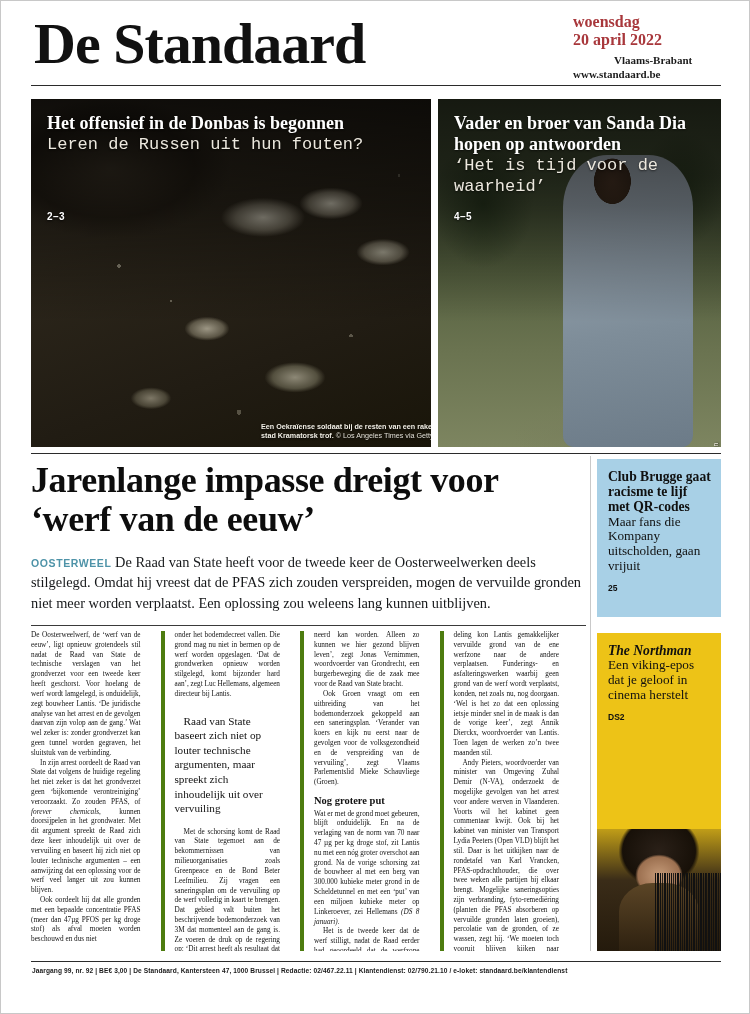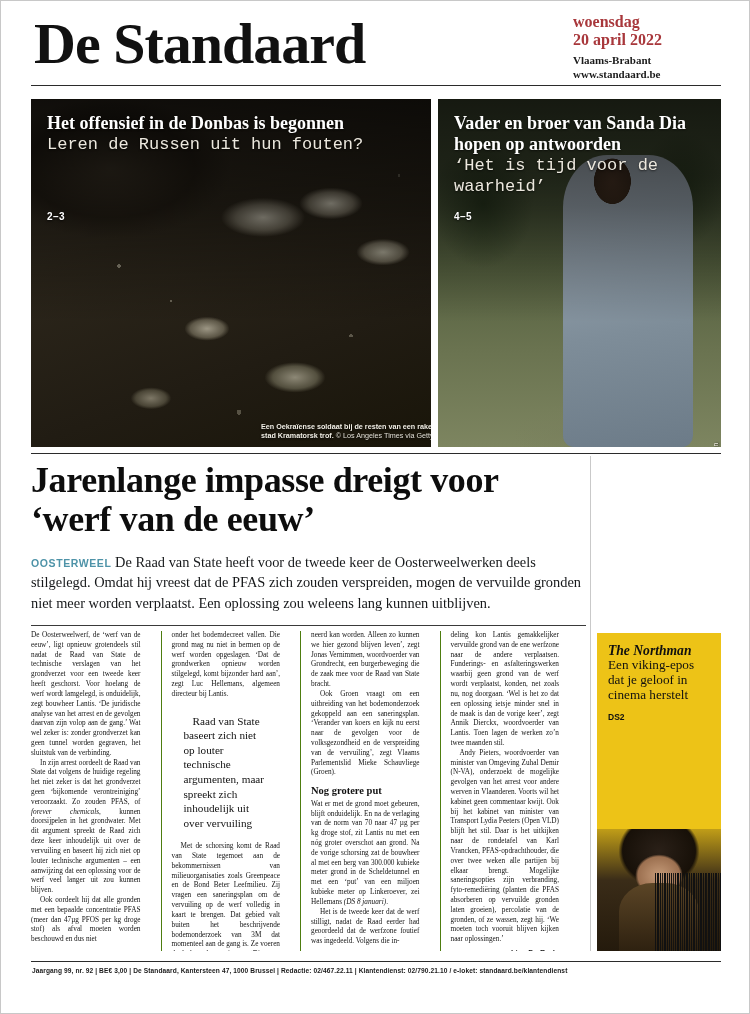--- a/index.html
+++ b/index.html
@@ -35,21 +35,21 @@
   }
   .date-day, .date-full {
     color: #a8373b;
     font-size: 16px; font-weight: bold; line-height: 1.15;
     font-family: "Liberation Serif", serif;
   }
   .edition, .website {
     color: #1b1b1b; font-size: 11px; font-weight: bold; line-height: 1.3;
     font-family: "Liberation Serif", serif;
   }
-  .edition { margin-top: 3px; }
+  .edition { margin-top: 3px; margin-left: 41px; }
   .rule-top {
     position: absolute; left: 30px; top: 84px; width: 690px;
     border-top: 1px solid #2b2b2b;
   }
 
   
   .teaser {
     position: absolute; overflow: hidden;
   }
   .teaser-left  { left: 30px;  top: 98px; width: 400px; height: 348px; }
@@ -168,31 +168,31 @@
     position: absolute; left: 30px; top: 630px; width: 557px; height: 320px;
     display: flex; gap: 0;
   }
   .col {
     width: 129.5px; padding-right: 20px;
     font-family: "Liberation Serif", serif;
     font-size: 7.25px; line-height: 1.355; color: #131313;
     text-align: justify; hyphens: auto;
     overflow: hidden;
   }
-  .col + .col { border-left: 1px solid #4d7c0f; padding-left: 10px; width: 139.5px; }
+  .col + .col { border-left: 4px solid #4d7c0f; padding-left: 10px; width: 139.5px; }
   .col p { text-indent: 9px; }
   .col p.first { text-indent: 0; }
   .col .sub {
     font-size: 10.5px; font-weight: bold; text-indent: 0;
     margin: 7px 0 2px; line-height: 1.2;
   }
   .col i { font-style: italic; }
   .pullquote {
     font-size: 11.2px; line-height: 1.3; text-indent: 0;
-    margin: 14px 12px 12px; color: #111; text-align: left;
+    margin: 14px 0 12px; color: #111; text-align: left;
   }
   .byline {
     text-align: right; font-family: "Liberation Sans", sans-serif;
     font-size: 7.6px; font-weight: bold; text-indent: 0; margin-top: 3px;
   }
 
   
   .rail-div {
     position: absolute; left: 589px; top: 455px; width: 1px; height: 495px;
     background: #c9c9c9;
@@ -328,20 +328,27 @@
 
     <div class="col">
       <p class="first">deling kon Lantis gemakkelijker vervuilde grond van de ene werfzone naar de andere verplaatsen. Funderings- en asfalteringswerken waarbij geen grond van de werf wordt verplaatst, konden, net zoals nu, nog doorgaan. ‘Wel is het zo dat een oplossing ietsje minder snel in de maak is dan de vorige keer’, zegt Annik Dierckx, woordvoerder van Lantis. Toen lagen de werken zo’n twee maanden stil.</p>
       <p>Andy Pieters, woordvoerder van minister van Omgeving Zuhal Demir (N-VA), onderzoekt de mogelijke gevolgen van het arrest voor andere werven in Vlaanderen. Voorts wil het kabinet geen commentaar kwijt. Ook bij het kabinet van minister van Transport Lydia Peeters (Open VLD) blijft het stil. Daar is het uitkijken naar de rondetafel van Karl Vrancken, PFAS-opdrachthouder, die over twee weken alle partijen bij elkaar brengt. Mogelijke saneringsopties zijn verbranding, fyto-remediëring (planten die PFAS absorberen op vervuilde gronden laten groeien), percolatie van de gronden, of ze wassen, zegt hij. ‘We moeten toch vooruit blijven kijken naar oplossingen.’</p>
       <p class="byline">Lisa De Bode</p>
     </div>
   </div>
 
   <div class="rail-div"></div>
 
+  <div class="promo promo-blue">
+    <div class="promo-inner">
+      <div class="promo-title">Club Brugge gaat racisme te lijf met QR-codes</div>
+      <div class="promo-sub">Maar fans die Kompany uitscholden, gaan vrijuit</div>
+      <div class="promo-page">25</div>
+    </div>
+  </div>
 
   <div class="promo promo-yellow">
     <div class="promo-inner">
       <div class="promo-title italic">The Northman</div>
       <div class="promo-sub">Een viking-epos dat je geloof in cinema herstelt</div>
       <div class="promo-page">DS2</div>
     </div>
     <div class="viking"></div>
   </div>
 

